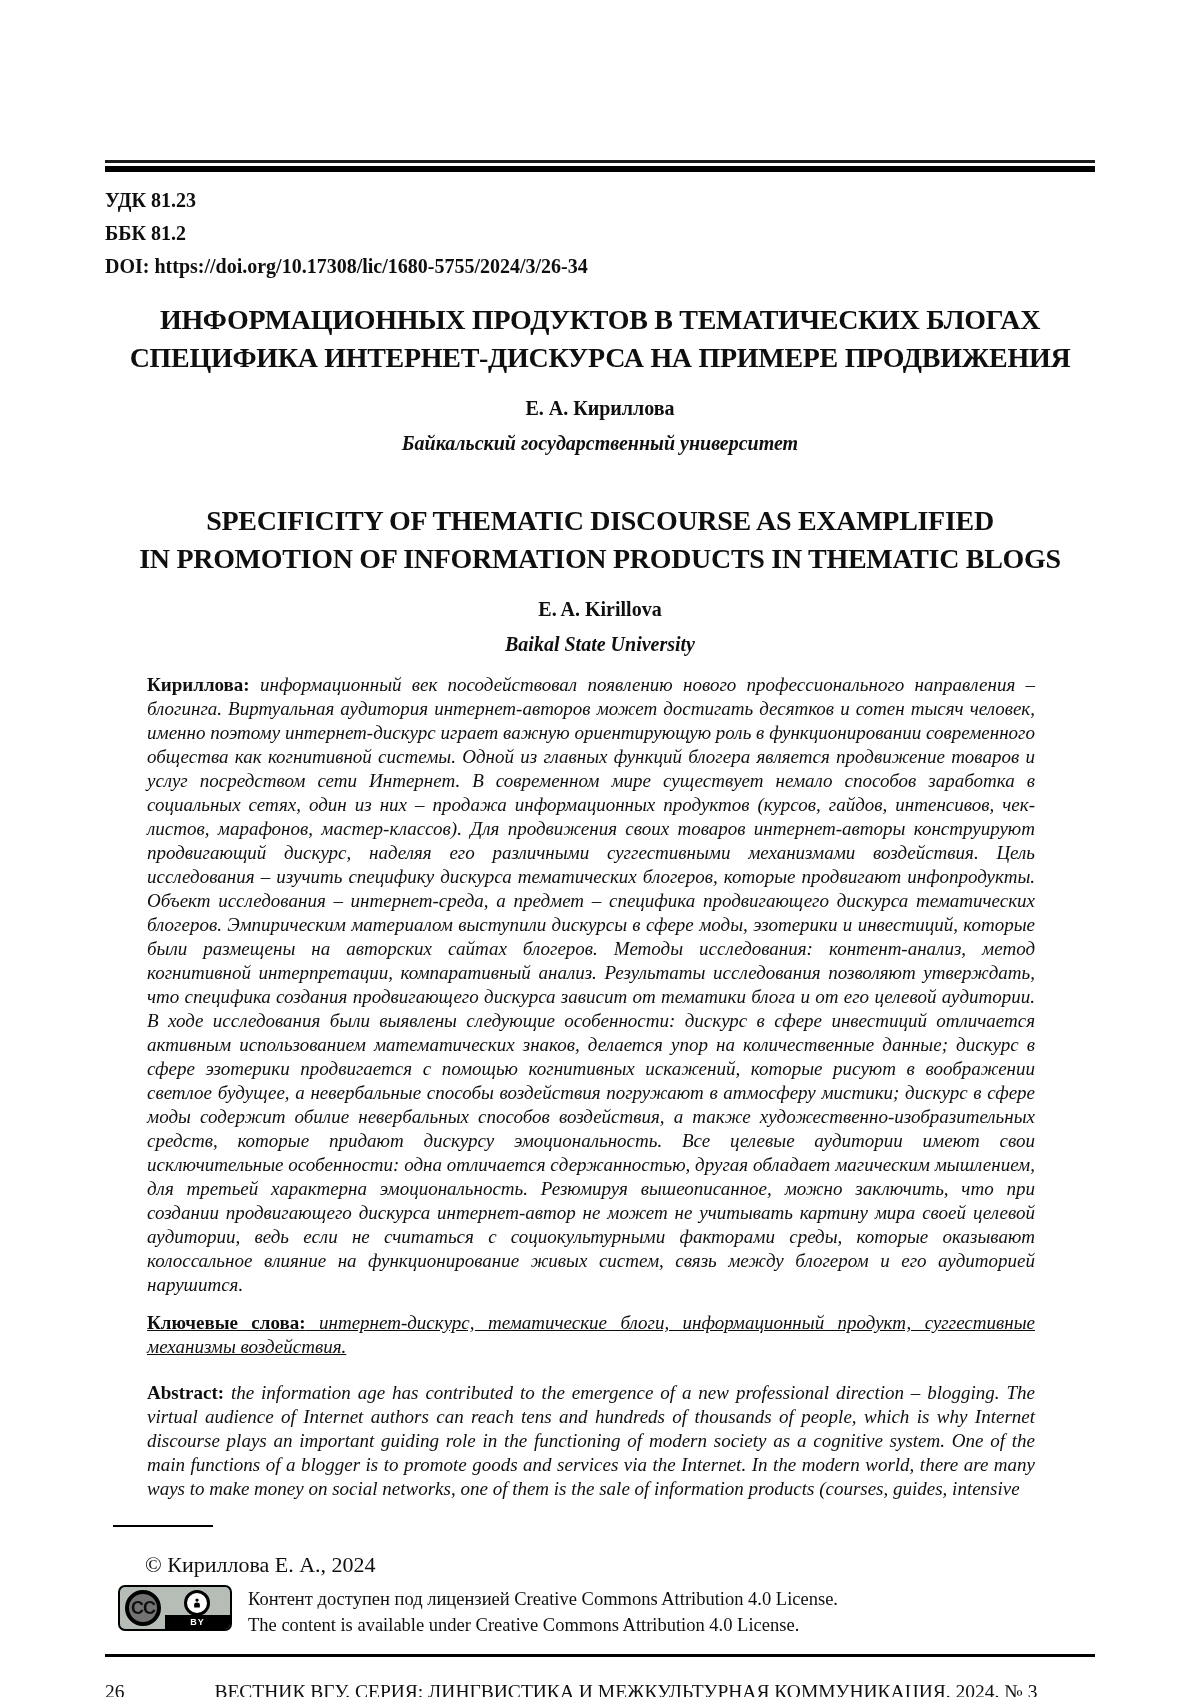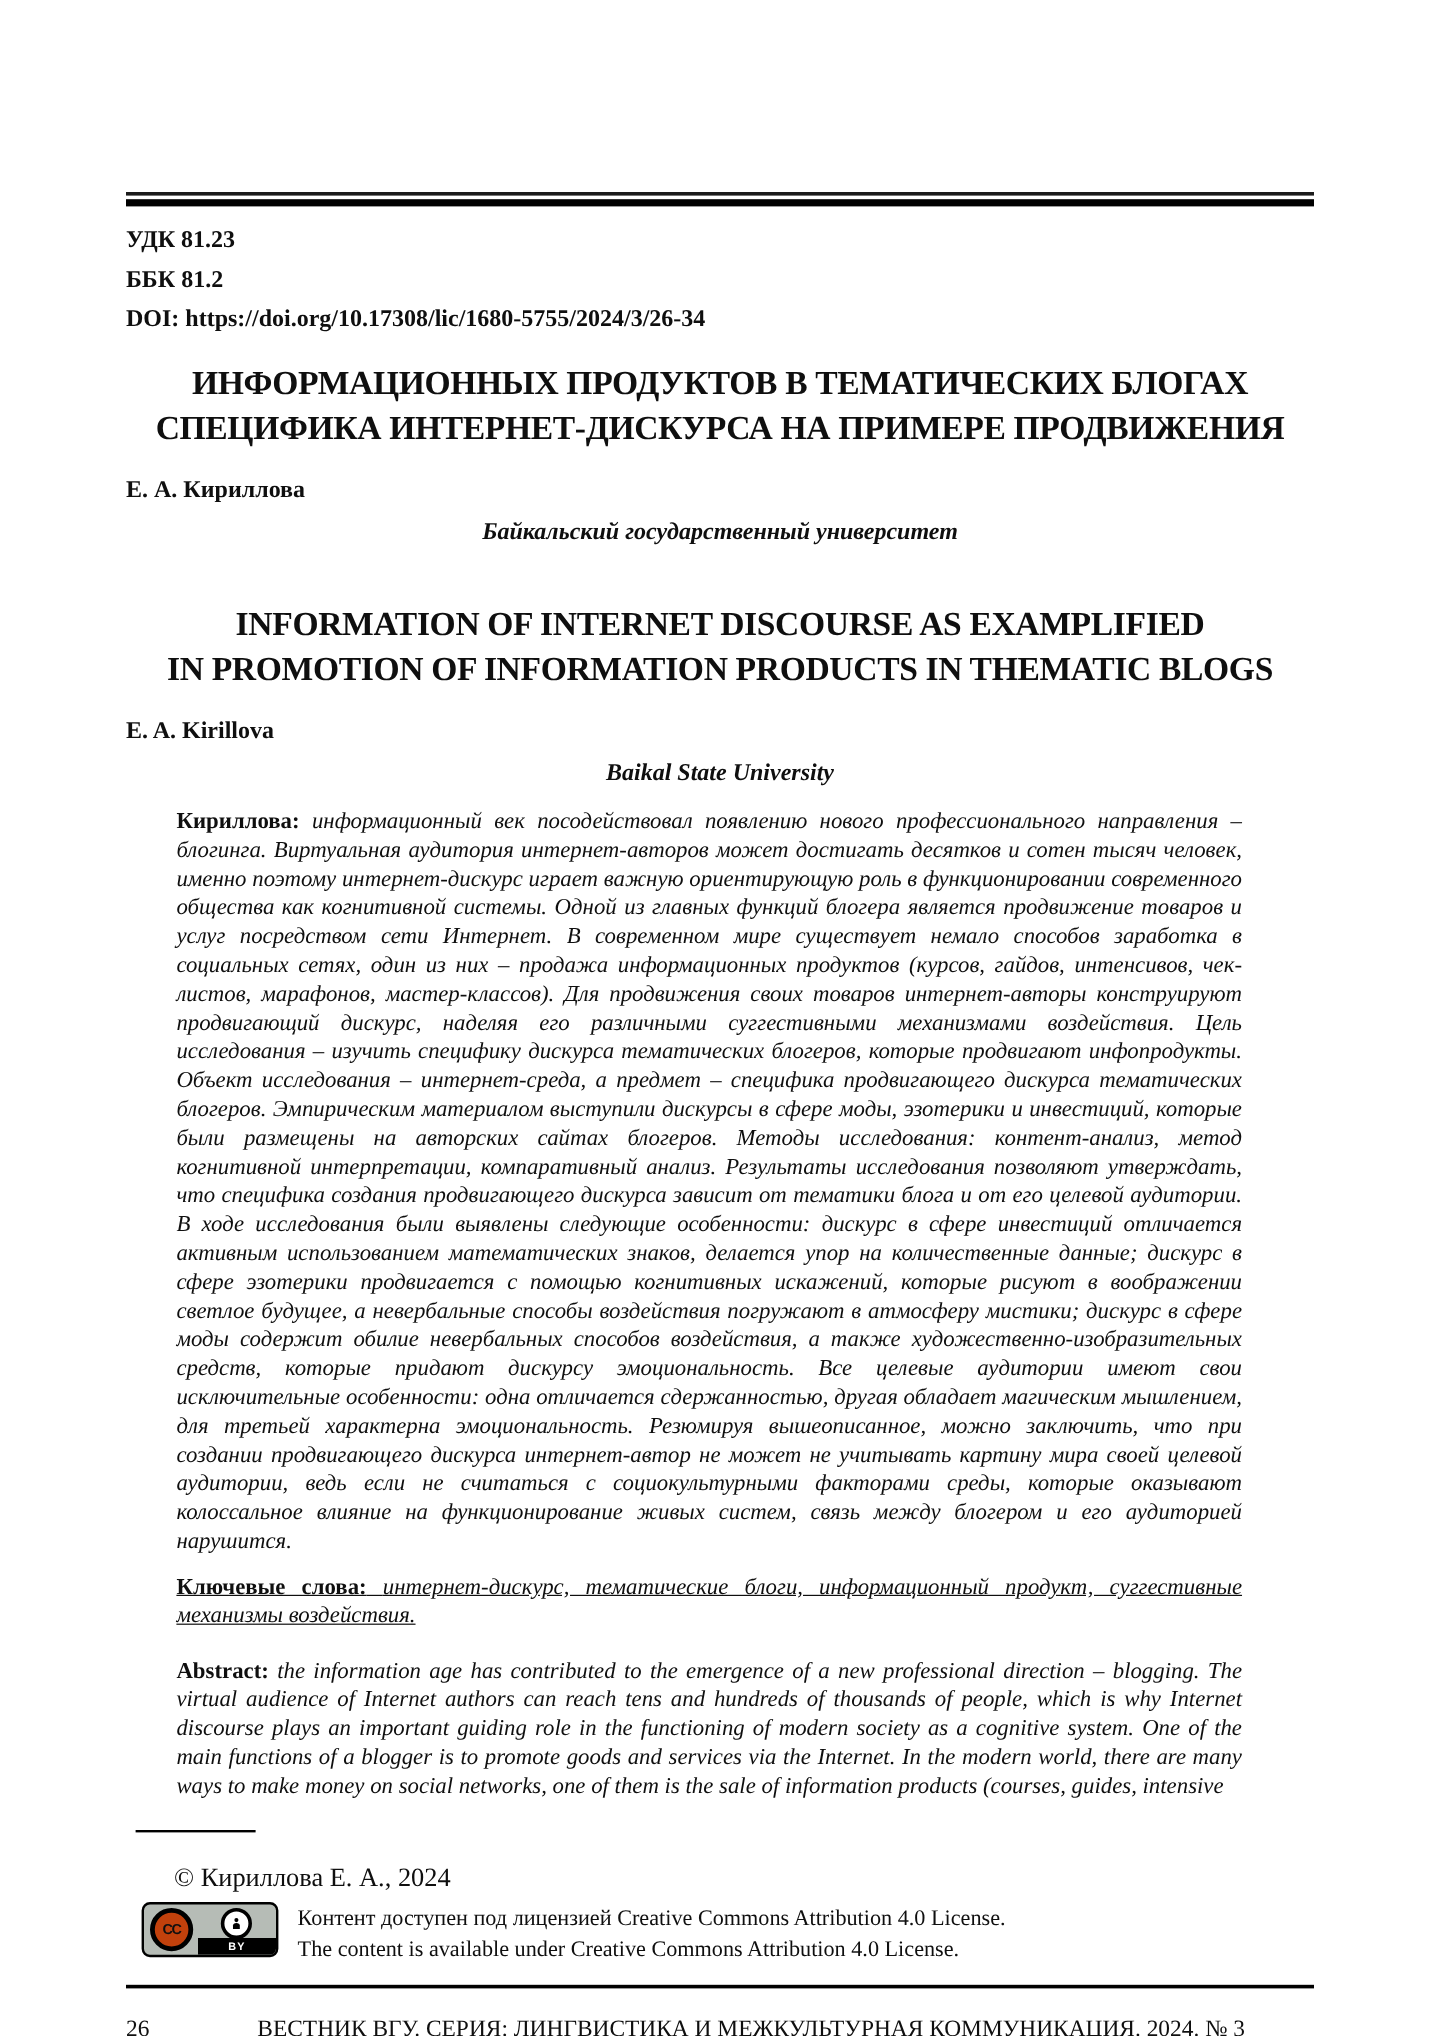--- a/index.html
+++ b/index.html
@@ -23,21 +23,21 @@
   .title {
     margin-top: 18px;
     text-align: center;
     font-weight: bold;
     font-size: 28px;
     line-height: 38px;
     letter-spacing: -0.3px;
   }
   .title-en { margin-top: 46px; }
 
-  .author { margin-top: 18px; text-align: left; font-weight: bold; font-size: 20px; line-height: 26px; }
+  .author { margin-top: 18px; text-align: center; font-weight: bold; font-size: 20px; line-height: 26px; }
   .affil  { margin-top: 9px;  text-align: center; font-weight: bold; font-style: italic; font-size: 20px; line-height: 26px; }
 
   .abs {
     margin: 16px 60px 0 42px;
     font-size: 19px;
     line-height: 24px;
     text-align: justify;
   }
   .abs .it { font-style: italic; }
   .lbl { font-weight: bold; }
@@ -55,24 +55,24 @@
     background: #b6bcb6;
     border: 2px solid #000;
     border-radius: 7px;
     overflow: hidden;
     box-sizing: border-box;
   }
   .cc-circle {
     position: absolute; left: 5px; top: 50%; transform: translateY(-50%);
     width: 28px; height: 28px;
     border: 4px solid #000; border-radius: 50%;
-    background: #c2410c;
+    background: #737373;
     display: flex; align-items: center; justify-content: center;
     font-family: "Liberation Sans", sans-serif;
-    font-weight: bold; font-size: 12px; letter-spacing: -1px;
+    font-weight: bold; font-size: 18px; letter-spacing: -1px;
   }
   .person-circle {
     position: absolute; left: 64px; top: 3px;
     width: 20px; height: 20px;
     border: 3px solid #000; border-radius: 50%;
     background: #fff;
     display: flex; align-items: center; justify-content: center;
   }
   .by-strip {
     position: absolute; left: 45px; right: 0; bottom: 0; height: 14px;
@@ -107,21 +107,21 @@
 
   <div class="title">
     <div>ИНФОРМАЦИОННЫХ ПРОДУКТОВ В ТЕМАТИЧЕСКИХ БЛОГАХ</div>
     <div>СПЕЦИФИКА ИНТЕРНЕТ-ДИСКУРСА НА ПРИМЕРЕ ПРОДВИЖЕНИЯ</div>
   </div>
 
   <div class="author">Е. А. Кириллова</div>
   <div class="affil">Байкальский государственный университет</div>
 
   <div class="title title-en">
-    <div>INFORMATION OF INTERNET DISCOURSE AS EXAMPLIFIED</div>
+    <div>SPECIFICITY OF THEMATIC DISCOURSE AS EXAMPLIFIED</div>
     <div>IN PROMOTION OF INFORMATION PRODUCTS IN THEMATIC BLOGS</div>
   </div>
 
   <div class="author">E. A. Kirillova</div>
   <div class="affil">Baikal State University</div>
 
   <p class="abs">
     <b class="lbl">Кириллова:</b>
     <span class="it">информационный век посодействовал появлению нового профессионального направления – блогинга. Виртуальная аудитория интернет-авторов может достигать десятков и сотен тысяч человек, именно поэтому интернет-дискурс играет важную ориентирующую роль в функционировании современного общества как когнитивной системы. Одной из главных функций блогера является продвижение товаров и услуг посредством сети Интернет. В современном мире существует немало способов заработка в социальных сетях, один из них – продажа информационных продуктов (курсов, гайдов, интенсивов, чек-листов, марафонов, мастер-классов). Для продвижения своих товаров интернет-авторы конструируют продвигающий дискурс, наделяя его различными суггестивными механизмами воздействия. Цель исследования – изучить специфику дискурса тематических блогеров, которые продвигают инфопродукты. Объект исследования – интернет-среда, а предмет – специфика продвигающего дискурса тематических блогеров. Эмпирическим материалом выступили дискурсы в сфере моды, эзотерики и инвестиций, которые были размещены на авторских сайтах блогеров. Методы исследования: контент-анализ, метод когнитивной интерпретации, компаративный анализ. Результаты исследования позволяют утверждать, что специфика создания продвигающего дискурса зависит от тематики блога и от его целевой аудитории. В ходе исследования были выявлены следующие особенности: дискурс в сфере инвестиций отличается активным использованием математических знаков, делается упор на количественные данные; дискурс в сфере эзотерики продвигается с помощью когнитивных искажений, которые рисуют в воображении светлое будущее, а невербальные способы воздействия погружают в атмосферу мистики; дискурс в сфере моды содержит обилие невербальных способов воздействия, а также художественно-изобразительных средств, которые придают дискурсу эмоциональность. Все целевые аудитории имеют свои исключительные особенности: одна отличается сдержанностью, другая обладает магическим мышлением, для третьей характерна эмоциональность. Резюмируя вышеописанное, можно заключить, что при создании продвигающего дискурса интернет-автор не может не учитывать картину мира своей целевой аудитории, ведь если не считаться с социокультурными факторами среды, которые оказывают колоссальное влияние на функционирование живых систем, связь между блогером и его аудиторией нарушится.</span>
   </p>

